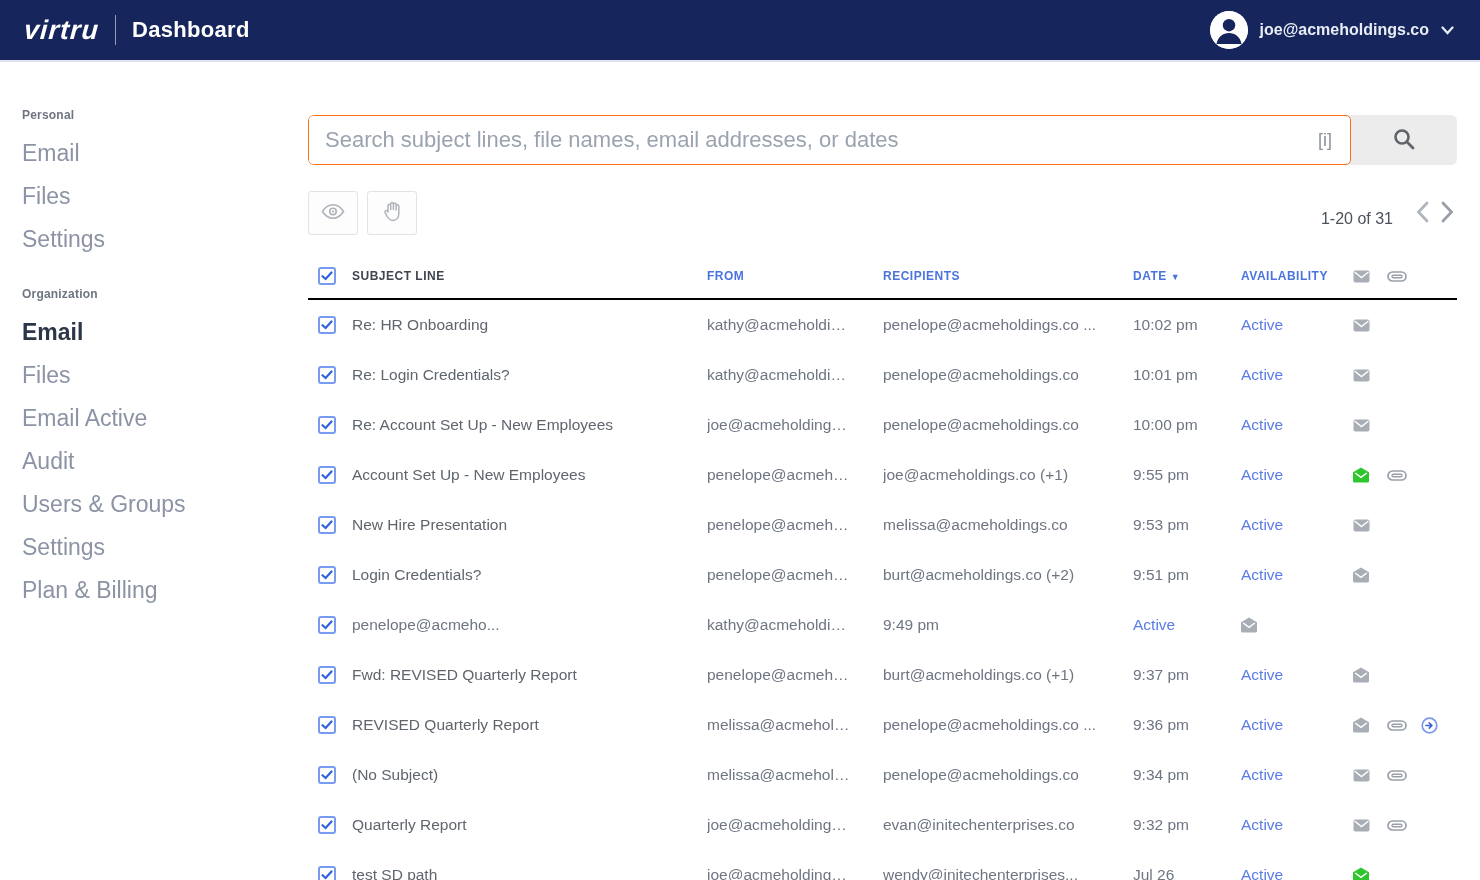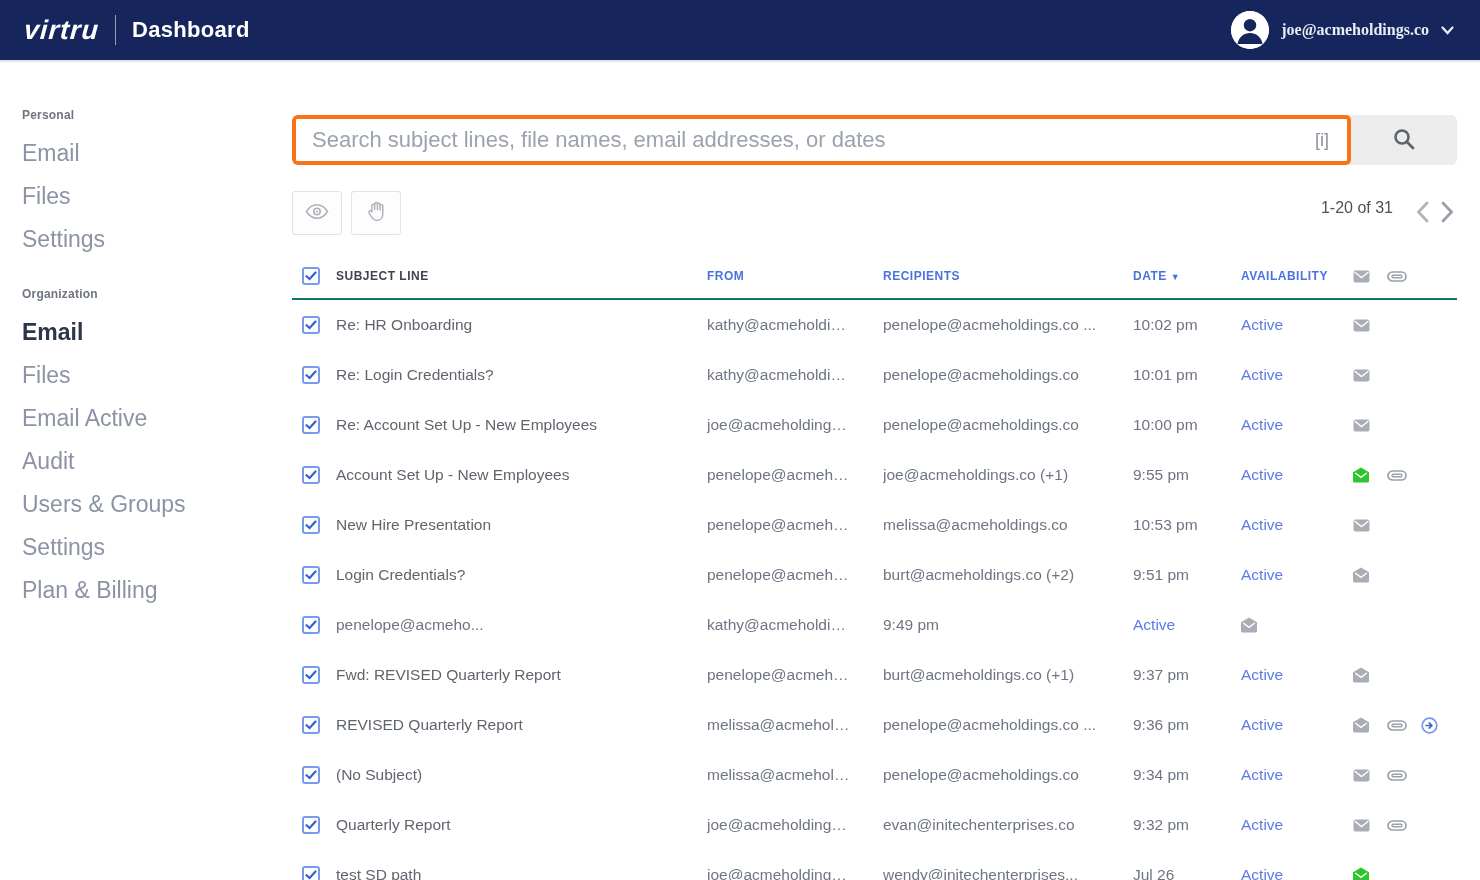--- a/index.html
+++ b/index.html
@@ -6,61 +6,61 @@
   html,body { width:1480px; height:880px; overflow:hidden; background:#fff;
     font-family:"Liberation Sans", sans-serif; }
 
   
   .topbar { height:62px; background:#16265C; display:flex; align-items:center;
     padding:0 26px 0 24px; border-bottom:2px solid #dfe4ee; }
   .logo { color:#fff; font-size:27px; font-weight:bold; letter-spacing:1px;
     font-style:italic; transform:skewX(-4deg); }
   .logo-divider { width:1px; height:30px; background:rgba(255,255,255,.55); margin:0 16px; }
   .app-title { color:#fff; font-size:22px; font-weight:600; letter-spacing:.3px;text-align:center; }
-  .topbar-right { margin-left:auto; display:flex; align-items:center; gap:12px;font-family:Liberation Serif, serif; }
+  .topbar-right { margin-left:auto; display:flex; align-items:center; gap:12px; }
   .avatar { width:38px; height:38px; border-radius:50%; background:#fff; overflow:hidden;
     display:flex; align-items:center; justify-content:center; }
   .user-email { color:#e8ecf5; font-size:16px; font-weight:600; }
   .user-caret { display:flex; align-items:center; }
 
   
-  .page { display:flex; height:764px; }
+  .page { display:flex; height:764px;gap:16px; }
   .sidebar { width:292px; padding:46px 10px 0 22px; flex:none; }
   .side-label { font-size:12px; font-weight:bold; color:#6e7480; margin-bottom:10px; letter-spacing:.2px; }
   .side-item { font-size:23px; color:#8b93a5; padding:8px 0; cursor:pointer; }
   .side-item.active { color:#2c3648; font-weight:bold; }
   .side-section { margin-bottom:26px; }
 
   .main { flex:1; padding:53px 23px 0 0; }
 
   
   .search-wrap { display:flex; align-items:stretch; background:#ececec; border-radius:6px;
     height:50px; overflow:hidden; }
-  .search-input-box { flex:1; position:relative; background:#fff; border:4px solid #f97316;
+  .search-input-box { flex:1; position:relative; background:#fff; border:1px solid #f97316;
     border-radius:5px; display:flex; align-items:center; }
   .search-input { width:100%; height:100%; border:none; outline:none; font-size:22px;
     padding:0 58px 0 16px; color:#3c4250; font-family:"Liberation Sans", sans-serif; background:transparent; }
   .search-input::placeholder { color:#9aa3af; }
   .search-hint { position:absolute; right:18px; color:#8d939d; font-size:18px; pointer-events:none; }
   .search-btn { width:106px; display:flex; align-items:center; justify-content:center;
     background:transparent; border:none; cursor:pointer; }
 
   
   .toolbar { display:flex; align-items:center; margin-top:25px; height:46px; }
   .tool-btn { width:50px; height:44px; background:#fdfdfd; border:1px solid #e3e3e3;
     border-radius:3px; margin-right:9px; display:flex; align-items:center; justify-content:center;
     cursor:pointer; }
-  .toolbar-right { margin-left:auto; display:flex; align-items:flex-start; gap:6px; }
+  .toolbar-right { margin-left:auto; display:flex; align-items:flex-end; gap:6px; }
   .page-range { font-size:16px; color:#4c525c; margin-right:14px; }
   .pager-btn { background:none; border:none; cursor:pointer; padding:2px; display:flex; }
 
   
   .grid { display:grid; grid-template-columns:34px 1fr 176px 250px 108px 112px 104px;
     align-items:center; padding-left:10px; }
-  .thead { height:46px; border-bottom:2px solid #0f766e; margin-top:18px; }
+  .thead { height:46px; border-bottom:2px solid #000000; margin-top:18px; }
   .th { font-size:12px; font-weight:bold; letter-spacing:.5px; color:#4a73e0; cursor:pointer; }
   .th.subject { color:#3f4550; cursor:default; }
   .sort-caret { font-size:9px; color:#4a73e0; margin-left:4px; }
   .trow { height:50px; }
   .cell { font-size:15.5px; color:#6e7582; white-space:nowrap; overflow:hidden; text-overflow:ellipsis; padding-right:32px; }
   .cell.subject { color:#5f656d; }
   .cell.avail { color:#5b7be8; cursor:pointer; }
   .icons-cell { display:flex; align-items:center; }
   .icon-slot { width:34px; display:flex; align-items:center; }
 
@@ -282,21 +282,21 @@
         </div>
         <div class="grid trow">
           <span class="cb">
             <svg width="12" height="10" viewBox="0 0 12 10">
               <path d="M1.5 5.2 L4.6 8 L10.5 1.5" fill="none" stroke="#2f62d8" stroke-width="2.2" stroke-linecap="round"></path>
             </svg>
           </span>
           <span class="cell subject">New Hire Presentation</span>
           <span class="cell ">penelope@acmeho...</span>
           <span class="cell ">melissa@acmeholdings.co</span>
-          <span class="cell ">10:53 pm</span>
+          <span class="cell ">9:53 pm</span>
           <span class="cell avail">Active</span>
           <span class="icons-cell">
             <span class="icon-slot">
               <svg width="17" height="13" viewBox="0 0 17 13">
                 <rect x="0.5" y="0.5" width="16" height="12" rx="1.8" fill="#a9aeb6"></rect>
                 <path d="M1.5 2 L8.5 7.6 L15.5 2" fill="none" stroke="#fff" stroke-width="1.4"></path>
               </svg>
             </span>
           </span>
         </div>

